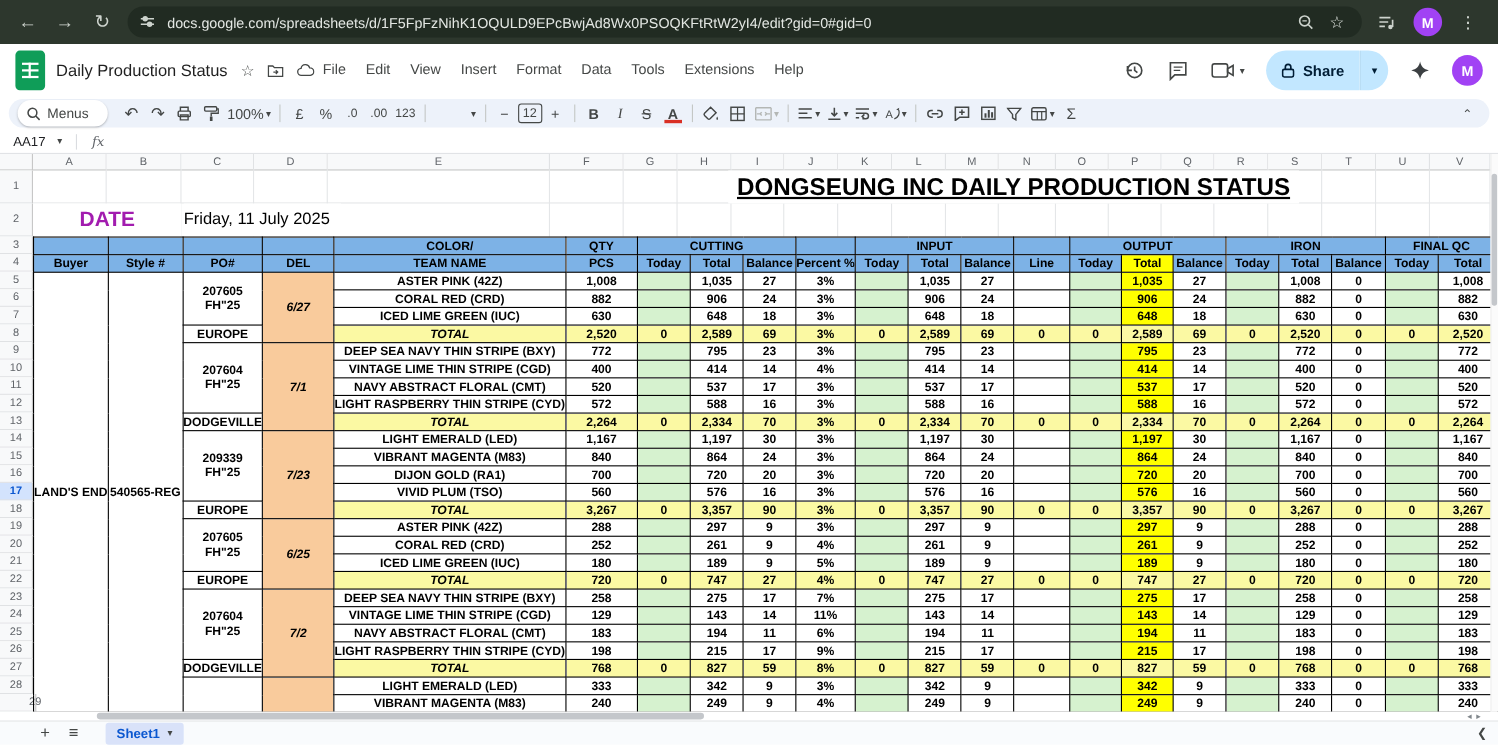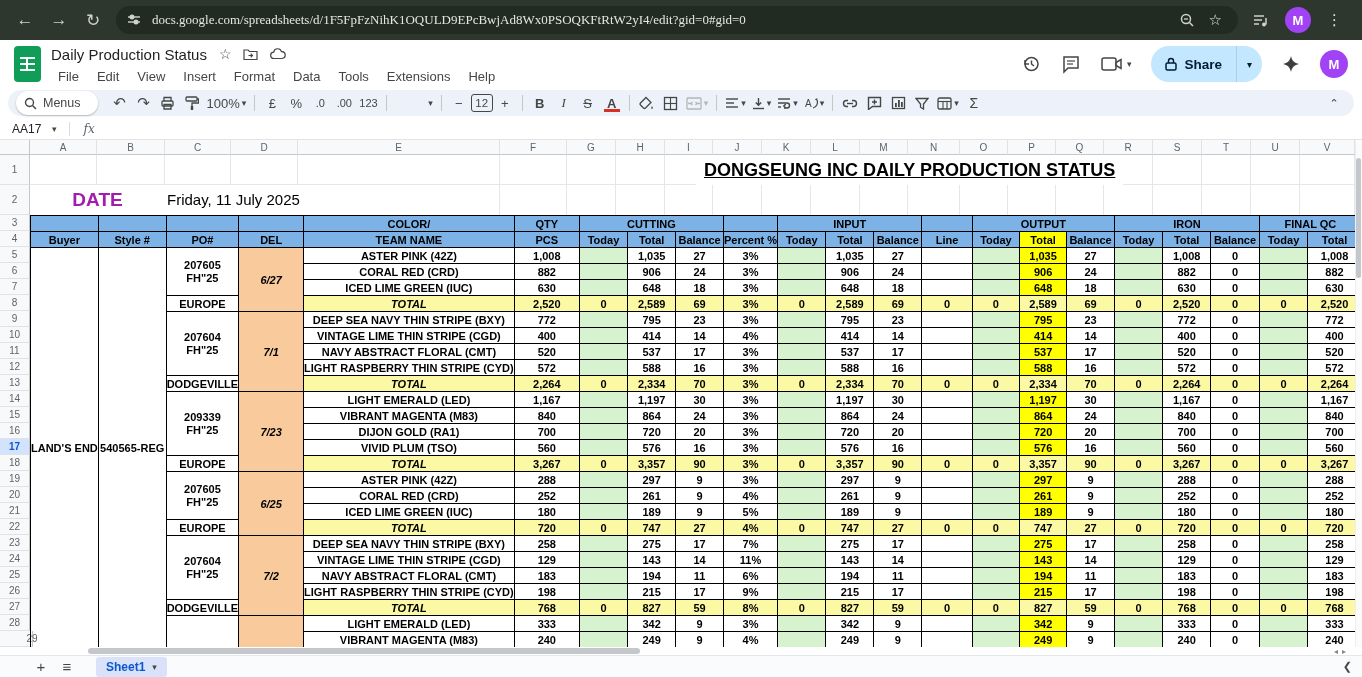--- a/index.html
+++ b/index.html
@@ -5,40 +5,40 @@
   * { box-sizing: border-box; margin: 0; padding: 0; }
   html,body { width:1362px; height:677px; overflow:hidden; background:#fff;
     font-family:"Liberation Sans","DejaVu Sans",sans-serif; }
 
   
   .browser-bar { position:absolute; left:0; top:0; width:1362px; height:40px;
     background:var(--chrome_bg,#2d372d); display:flex; align-items:center; color:#dfe4df; }
   .nav-ico { width:34px; height:34px; display:flex; align-items:center; justify-content:center;
     font-size:17px; color:#cdd3cd; cursor:pointer; }
   .url-pill { height:28px; width:1122px; margin-left:6px; background:var(--chrome_pill,#212b22);
-    border-radius:14px; display:flex; align-items:center; padding:0 10px;font-family:Liberation Serif, serif; }
+    border-radius:14px; display:flex; align-items:center; padding:0 10px; }
   .url-text { font-size:13px; color:#e3e7e3; margin-left:10px; flex:1; white-space:nowrap; overflow:hidden; }
   .pill-right { display:flex; align-items:center; gap:14px; margin-right:6px; }
   .chrome-right { display:flex; align-items:center; gap:16px; margin-left:14px; }
   .avatar { width:26px; height:26px; border-radius:50%; background:var(--avatar_purple,#a142f4);
     color:#fff; font-size:13px; font-weight:700; display:flex; align-items:center; justify-content:center; }
   svg.i { display:block; }
 
   
   .sheets-header { position:absolute; left:0; top:40px; width:1362px; height:48px; background:#fff;
     display:flex; align-items:center; }
   .sheets-logo { width:27px; height:36px; margin:0 10px 0 14px; background:var(--sheets_green,#0f9d58);
     border-radius:4px; position:relative; }
   .sheets-logo::after { content:""; position:absolute; left:6px; top:11px; width:15px; height:14px;
     background:
       linear-gradient(#fff,#fff) 0 0/15px 2px no-repeat,
       linear-gradient(#fff,#fff) 0 6px/15px 2px no-repeat,
       linear-gradient(#fff,#fff) 0 12px/15px 2px no-repeat,
       linear-gradient(#fff,#fff) 6px 0/2px 14px no-repeat; }
-  .doc-meta { display:flex; flex-direction:column; justify-content:center; }
+  .doc-meta { display:flex; justify-content:center; }
   .doc-title-row { display:flex; align-items:center; gap:12px; height:24px; }
   .doc-title { font-size:15px; color:#1f1f1f; }
   .doc-title-row .mini { color:#444746; }
   .menu-row { display:flex; gap:4px; height:20px; align-items:center; }
   .menu-item { font-size:13px; color:#444746; padding:1px 7px; border-radius:4px; cursor:pointer; }
   .hdr-right { margin-left:auto; display:flex; align-items:center; gap:20px; margin-right:14px; color:#444746; }
   .share-group { display:flex; align-items:center; }
   .share-btn { background:var(--share_pill,#c2e7ff); color:#001d35; height:36px; border:none;
     border-radius:18px 0 0 18px; padding:0 14px 0 14px; font-size:13.5px; font-weight:600;
     display:flex; align-items:center; gap:7px; cursor:pointer; }
@@ -78,21 +78,21 @@
   .colh { height:15px; border-right:1px solid #e0e2e4; border-bottom:1px solid #c7c7c7; background:#f8f9fa;
     font-size:10px; color:#5f6368; display:flex; align-items:center; justify-content:center; cursor:pointer; }
   #row-headers { position:absolute; left:0; top:15px; width:30px; }
   .rowh { width:30px; border-bottom:1px solid #e0e2e4; border-right:1px solid #c7c7c7; background:#f8f9fa;
     font-size:10px; color:#5f6368; display:flex; align-items:center; justify-content:center; cursor:pointer; }
   .rowh.sel { background:var(--selected_row_bg,#d3e3fd); color:var(--accent_blue,#0b57d0); font-weight:700; }
   .gl-v { position:absolute; top:15px; height:60px; width:1px; background:#e4e6e8; }
   .gl-h { position:absolute; left:30px; width:1325px; height:1px; background:#e4e6e8; }
 
   .sheet-title { position:absolute; left:662px; top:15px; height:30px; line-height:30px; background:#fff;
-    padding:0 8px; font-size:18px; font-weight:700; text-decoration:underline; color:#000; white-space:nowrap;margin-left:34px; }
+    padding:0 8px; font-size:22px; font-weight:700; text-decoration:underline; color:#000; white-space:nowrap; }
   .date-label { position:absolute; left:30px; top:45px; width:135px; height:30px; line-height:30px; background:#fff;
     text-align:center; font-size:19px; font-weight:700; color:#a21caf; }
   .date-value { position:absolute; left:167px; top:45px; height:30px; line-height:30px; background:#fff;
     padding-right:10px; font-size:15px; color:#000; white-space:nowrap; }
 
   table#sheet-table { position:absolute; left:30px; top:75px; border-collapse:collapse; table-layout:fixed; }
   #sheet-table td { border:1px solid #000; height:16px; padding:0; text-align:center; vertical-align:middle;
     font-size:11px; font-weight:700; color:#000; white-space:nowrap; overflow:hidden; cursor:cell; }
   td.hdr { background:var(--header_blue,#7db2e6); }
   td.hdr.pct { font-size:8.5px; }

